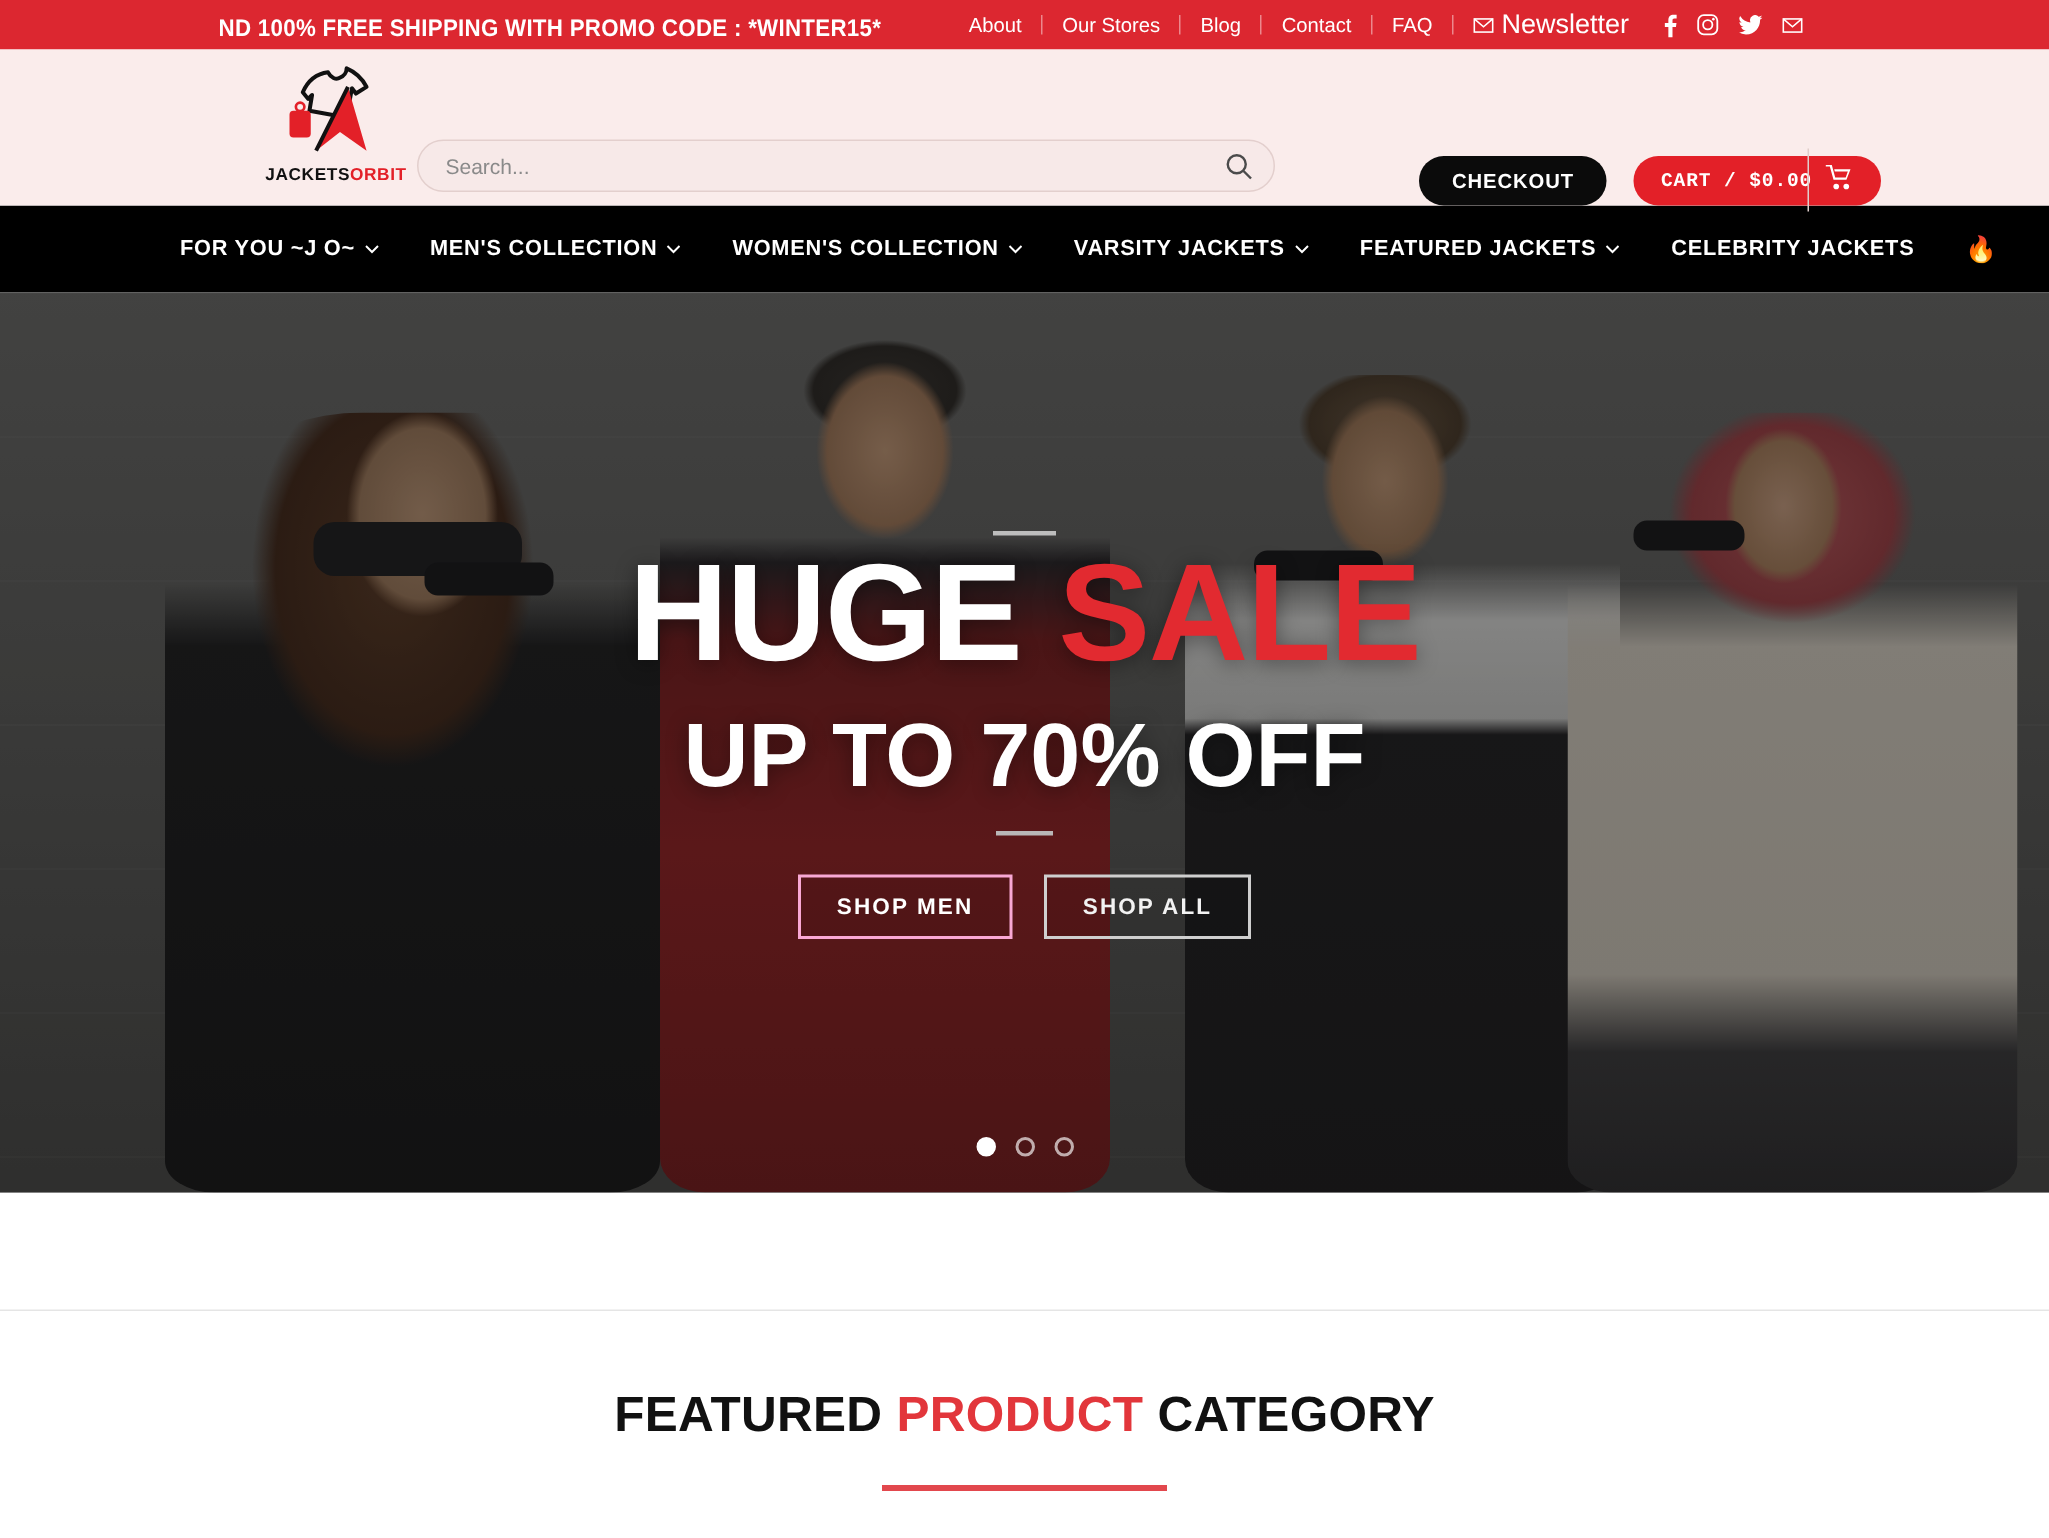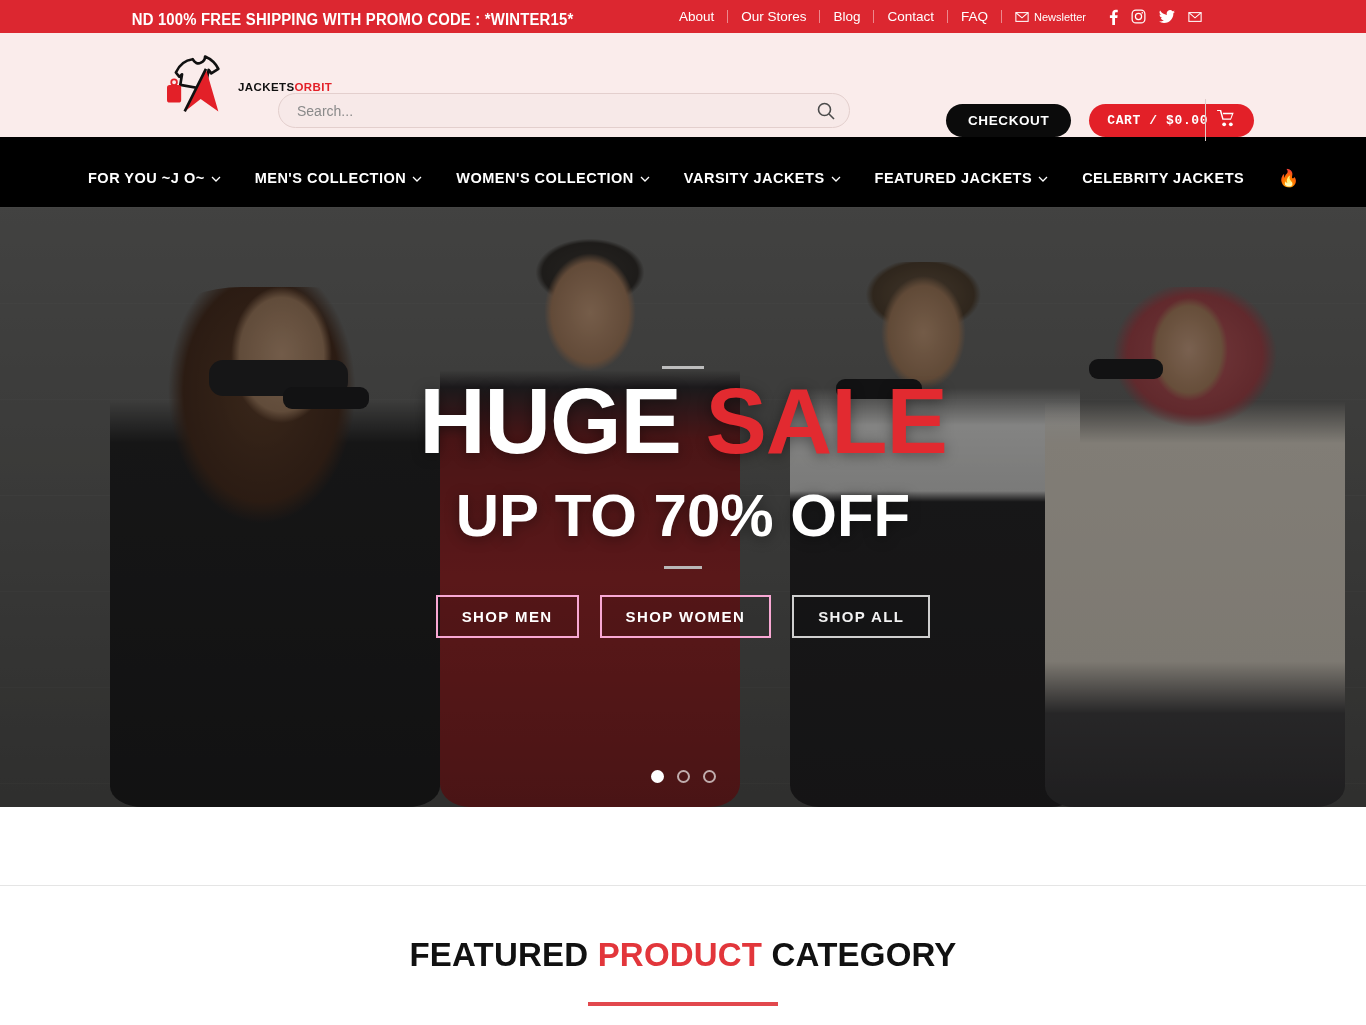--- a/index.html
+++ b/index.html
@@ -17,21 +17,21 @@
     position: relative;
     height: 33px;
     background: #dc2730;
     color: #ffffff;
     display: flex;
     align-items: center;
     overflow: hidden;
   }
   .promo-marquee {
     position: absolute;
-    left: 4px; top: 0;
+    left: 18px; top: 0;
     width: 722px;
     height: 39px;
     display: flex;
     align-items: center;
     justify-content: flex-end;
     overflow: hidden;
     white-space: nowrap;
   }
   .promo-text {
     font-size: 16px;
@@ -64,21 +64,21 @@
   .top-sep {
     width: 1px;
     height: 13px;
     background: rgba(255,255,255,0.45);
   }
   .newsletter-link {
     display: flex;
     align-items: center;
     gap: 5px;
     color: #fff;
-    font-size: 11px;
+    font-size: 18px;
     text-decoration: none;
     padding: 0 13px;
     white-space: nowrap;
   }
   .social-icons {
     display: flex;
     align-items: center;
     gap: 13px;
     padding-left: 10px;
   }
@@ -88,26 +88,26 @@
   
   .header {
     height: 104px;
     background: #faeceb;
     display: flex;
     align-items: center;
     position: relative;
   }
   .logo-wrap {
     position: absolute;
-    left: 158px;
+    left: 178px;
     top: 9px;
     width: 92px;
     height: 88px;
     display: flex;
-    flex-direction: row;
+    flex-direction: column;
     align-items: center;
     justify-content: flex-start;
     text-decoration: none;
   }
   .logo-mark { width: 80px; height: 62px; }
   .logo-text {
     font-size: 11.5px;
     font-weight: 800;
     letter-spacing: 0.4px;
     margin-top: 2px;
@@ -189,25 +189,25 @@
     position: absolute;
     left: 1205px;
     top: 66px;
     width: 1px;
     height: 42px;
     background: #e0cdcb;
   }
 
   
   .nav {
-    height: 70px;
+    height: 58px;
     background: #000000;
     display: flex;
     align-items: flex-end;
-    padding-left: 84px;
+    padding-left: 116px;
   }
   .nav-item {
     color: #ffffff;
     text-decoration: none;
     font-size: 14.5px;
     font-weight: 700;
     letter-spacing: 0.5px;
     font-stretch: condensed;
     display: flex;
     align-items: center;
@@ -546,21 +546,20 @@
   </div>
   <div class="hero-overlay"></div>
 
   <div class="hero-content">
     <div class="hero-script-rule"></div>
     <div class="hero-title"><span>HUGE </span><span class="red">SALE</span></div>
     <div class="hero-sub">UP TO 70% OFF</div>
     <div class="hero-sub-rule"></div>
     <div class="hero-buttons">
       <a class="hero-btn" href="#">SHOP MEN</a>
-      <a class="hero-btn" href="#">SHOP WOMEN</a>
       <a class="hero-btn muted" href="#">SHOP ALL</a>
     </div>
   </div>
 
   <div class="hero-dots">
     <span class="dot active"></span>
     <span class="dot"></span>
     <span class="dot"></span>
   </div>
 </section>

